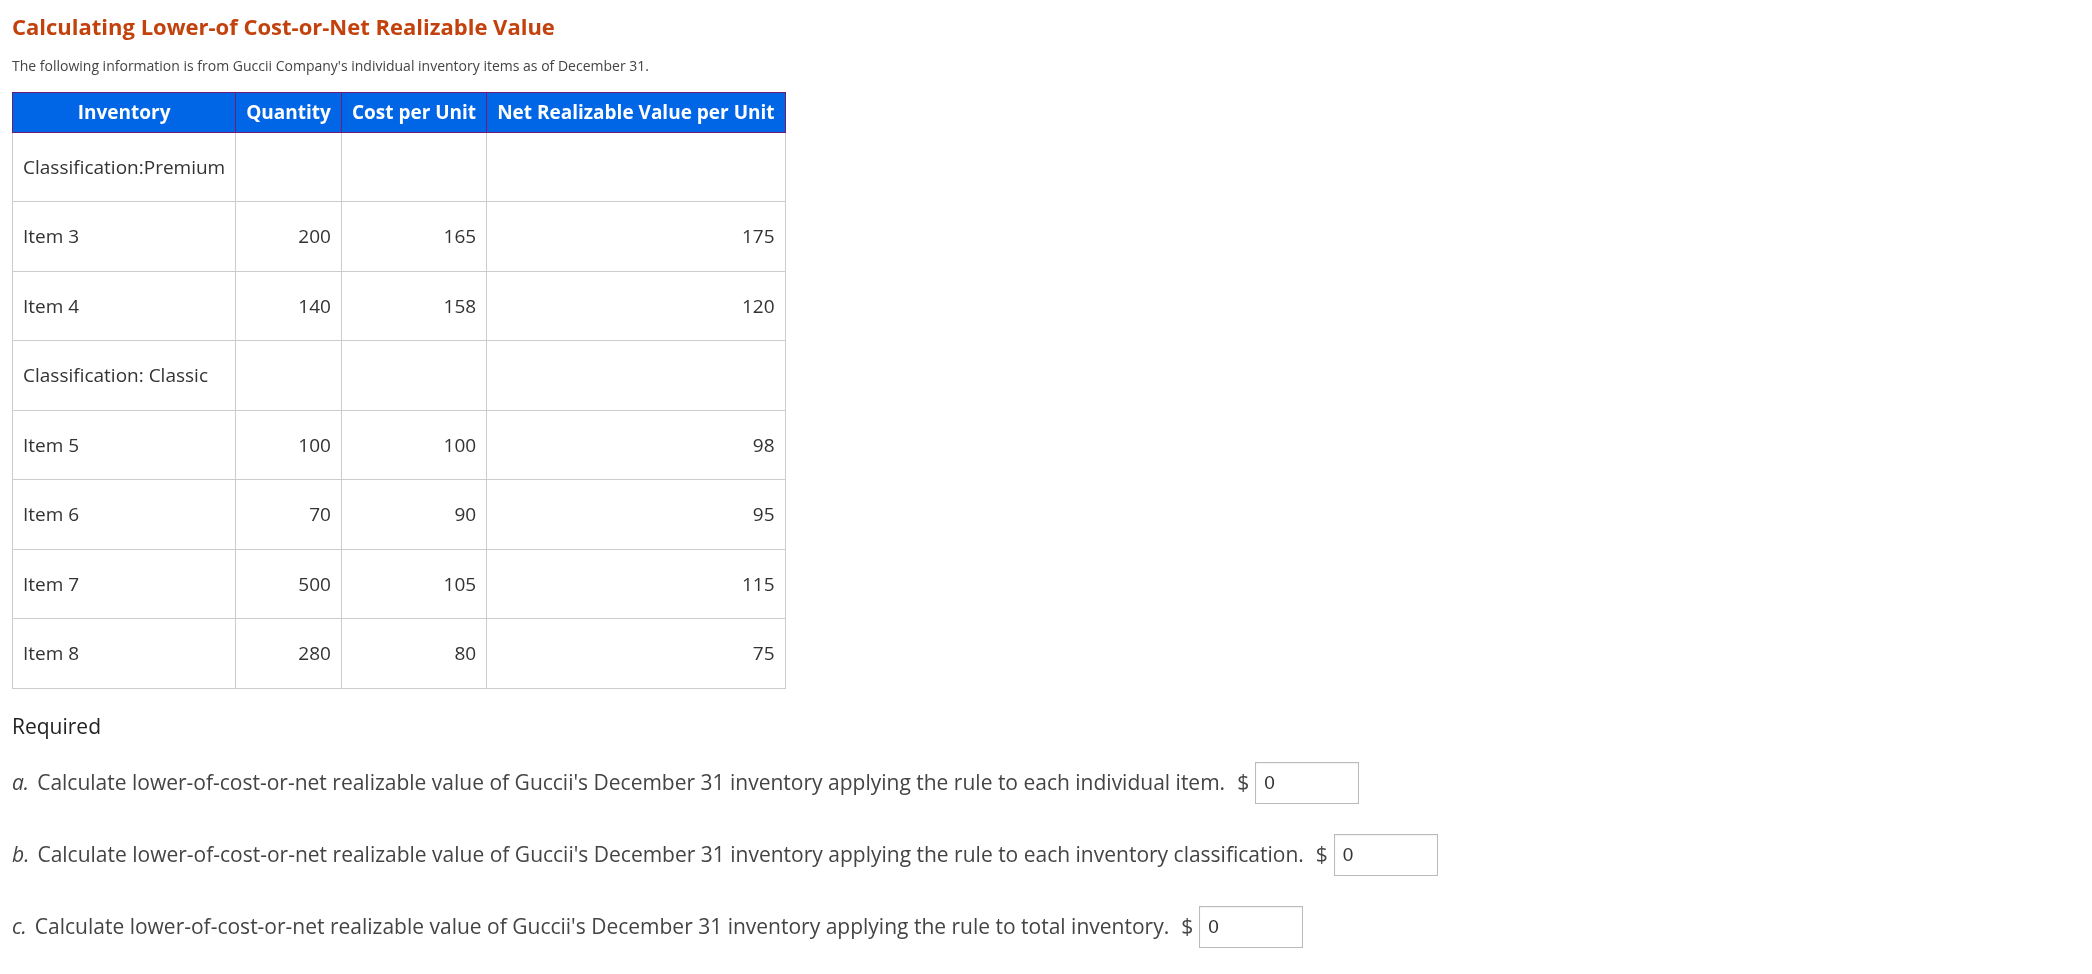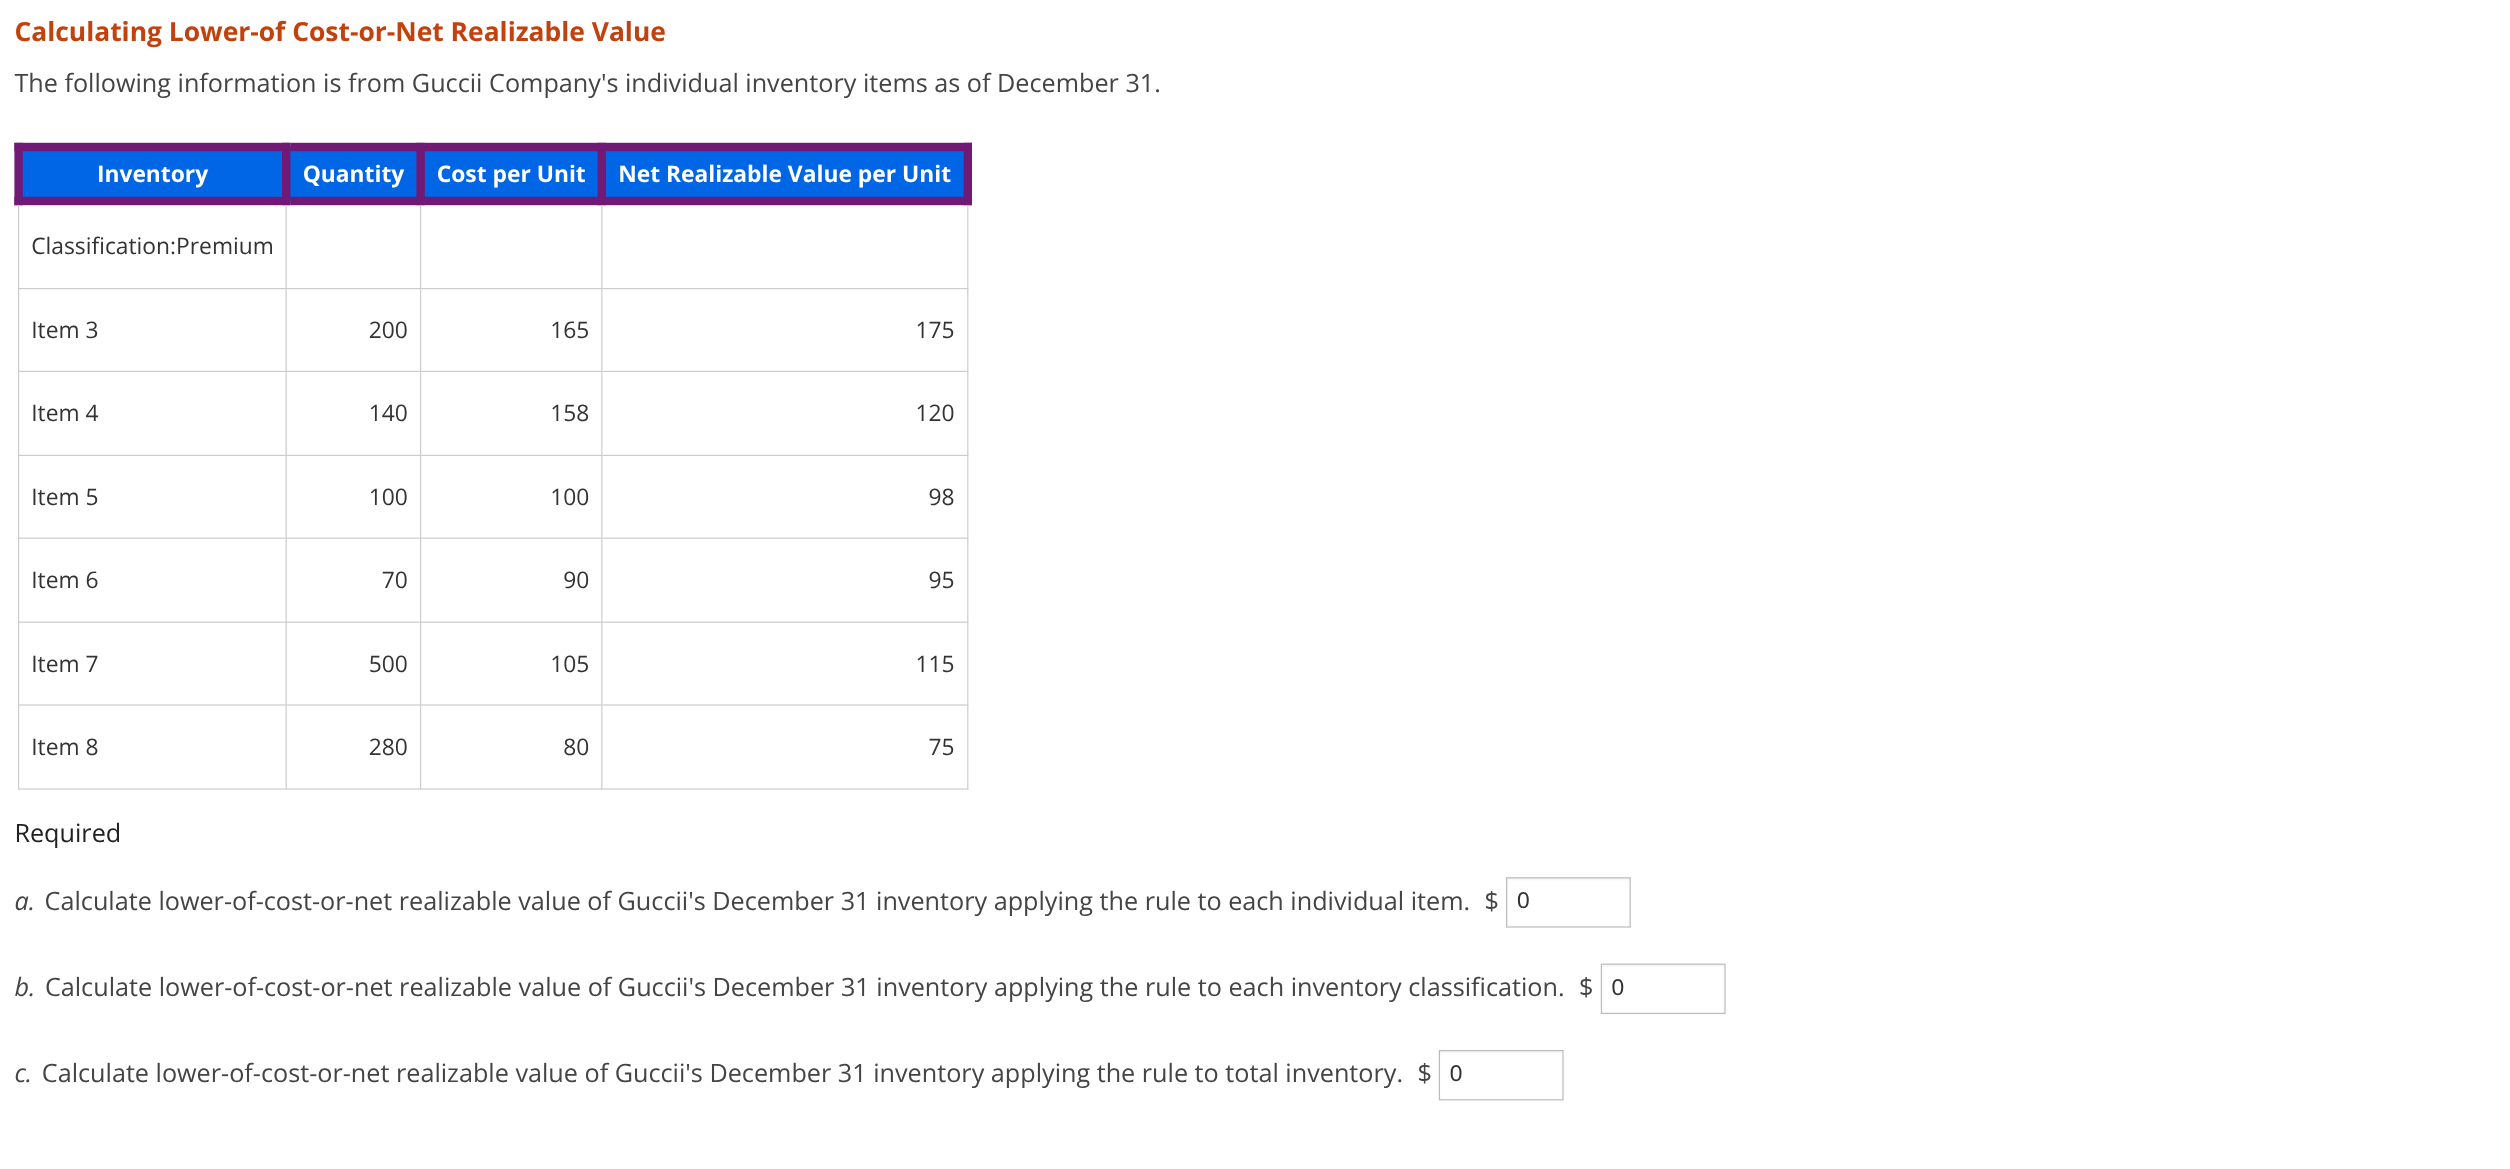--- a/index.html
+++ b/index.html
@@ -10,35 +10,35 @@
     font-size: 21px;
     line-height: 1.5;
   }
   h1.title {
     font-size: 22px;
     font-weight: 700;
     margin: 0 0 12px 0;
     color: #c2410c;
   }
   p.intro {
-    margin: 0 0 32px 0;
-    font-size: 21px;
+    margin: 0 0 16px 0;
+    font-size: 14px;
     color: #444;
   }
   table.data {
     border-collapse: collapse;
     font-size: 19px;
     margin-bottom: 22px;
   }
   table.data th {
     background: #0066e6;
     color: #fff;
     font-weight: 700;
     padding: 5px 10px;
-    border: 7px solid #701a75;
+    border: 1px solid #701a75;
     text-align: center;
   }
   table.data td {
     border: 1px solid #ccc;
     padding: 20px 10px;
     text-align: right;
     min-width: 60px;
     color: #333;
   }
   table.data td.label {
@@ -105,20 +105,26 @@
       <td>165</td>
       <td>175</td>
     </tr>
     <tr>
       <td class="label">Item 4</td>
       <td>140</td>
       <td>158</td>
       <td>120</td>
     </tr>
     <tr>
+      <td class="label">Classification: Classic</td>
+      <td></td>
+      <td></td>
+      <td></td>
+    </tr>
+    <tr>
       <td class="label">Item 5</td>
       <td>100</td>
       <td>100</td>
       <td>98</td>
     </tr>
     <tr>
       <td class="label">Item 6</td>
       <td>70</td>
       <td>90</td>
       <td>95</td>

